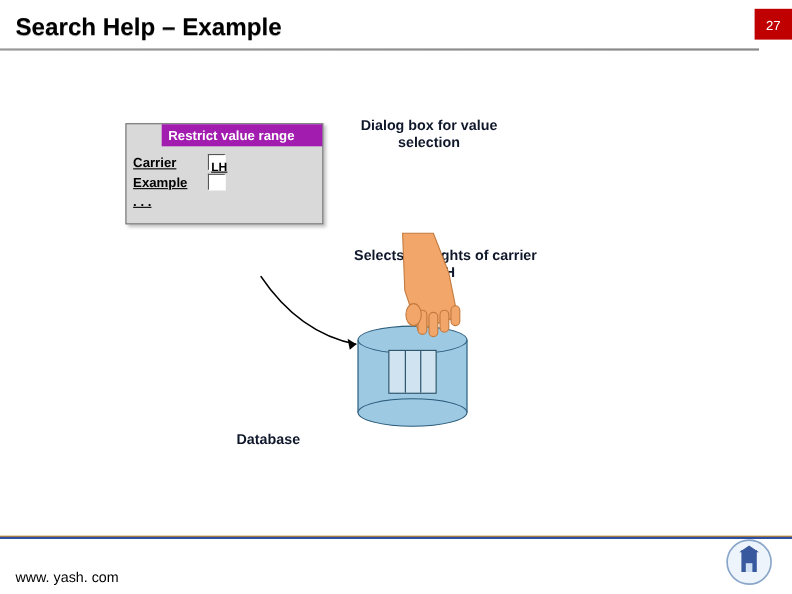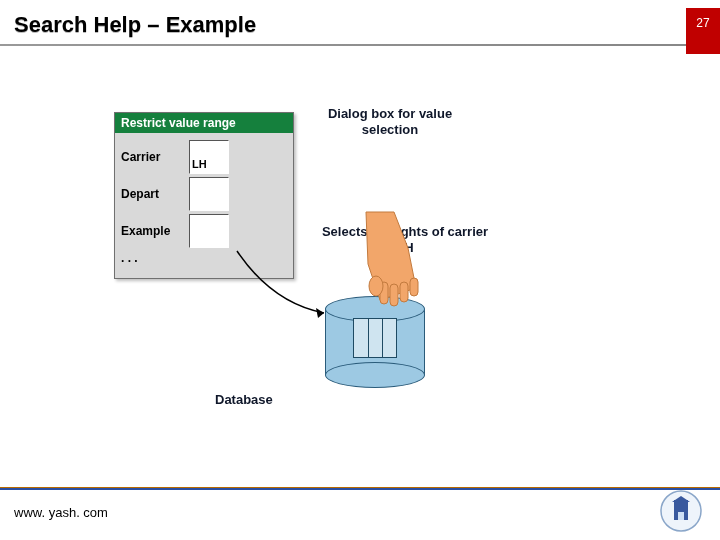--- a/index.html
+++ b/index.html
@@ -35,69 +35,71 @@
     left: 0;
     right: 30px;
     height: 2px;
     background: linear-gradient(to right, #999 0%, #888 90%);
   }
   .page-badge {
     position: absolute;
     top: 0;
     right: 0;
     width: 34px;
-    height: 46px;
+    height: 28px;
     background: #c00000;
     color: #fff;
     font-size: 12px;
     text-align: center;
     line-height: 30px;
   }
 
   
   .dialog {
     position: absolute;
     top: 112px;
     left: 114px;
     width: 180px;
     background: #d9d9d9;
     border: 1px solid #707070;
     box-shadow: 2px 2px 3px rgba(0,0,0,0.25);
   }
   .dialog-title {
-    background: #15803d;
+    background: #a21caf;
     color: #fff;
     font-size: 12px;
     font-weight: bold;
     padding: 3px 6px;
+    margin-left: 32px;
   }
   .dialog-body {
     padding: 4px 6px 10px 6px;
     font-size: 12px;
     font-weight: bold;
     color: #000;
+    text-decoration: underline;
   }
   .field-row {
     display: flex;
     align-items: center;
     margin: 3px 0;
   }
   .field-label {
     width: 68px;
   }
   .field-input {
-    width: 40px;
+    width: 16px;
     height: 15px;
     background: #fff;
     border-top: 1px solid #555;
     border-left: 1px solid #555;
     border-right: 1px solid #fff;
     border-bottom: 1px solid #fff;
     font-size: 11px;
-    padding: 16px 2px;
+    padding: 4px 2px;
     line-height: 15px;
   }
 
   
   .ann {
     position: absolute;
     font-size: 13px;
     font-weight: bold;
     color: #0f172a;
     line-height: 1.25;
@@ -178,21 +180,21 @@
     position: absolute;
     bottom: 50px;
     left: 0;
     right: 0;
     height: 3px;
     border-top: 1px solid #b86a00;
     border-bottom: 2px solid #2b4fa2;
   }
   .footer-url {
     position: absolute;
-    bottom: 20px;
+    bottom: 8px;
     left: 14px;
     font-size: 13px;
     color: #000;
   }
   .footer-logo {
     position: absolute;
     bottom: 8px;
     right: 18px;
     width: 42px;
     height: 42px;
@@ -206,24 +208,20 @@
   <div class="header-line"></div>
   <div class="page-badge">27</div>
 </div>
 
 <div class="dialog">
   <div class="dialog-title">Restrict value range</div>
   <div class="dialog-body">
     <div class="field-row">
       <div class="field-label">Carrier</div>
       <div class="field-input">LH</div>
-    </div>
-    <div class="field-row">
-      <div class="field-label">Depart</div>
-      <div class="field-input"></div>
     </div>
     <div class="field-row">
       <div class="field-label">Example</div>
       <div class="field-input"></div>
     </div>
     <div class="field-row">
       <div class="field-label">. . .</div>
     </div>
   </div>
 </div>

